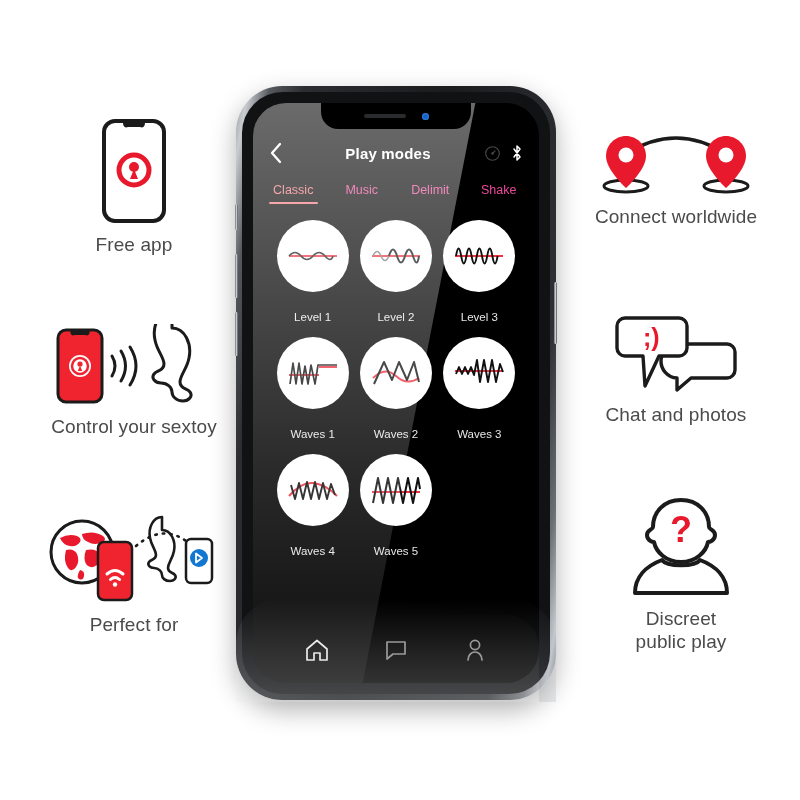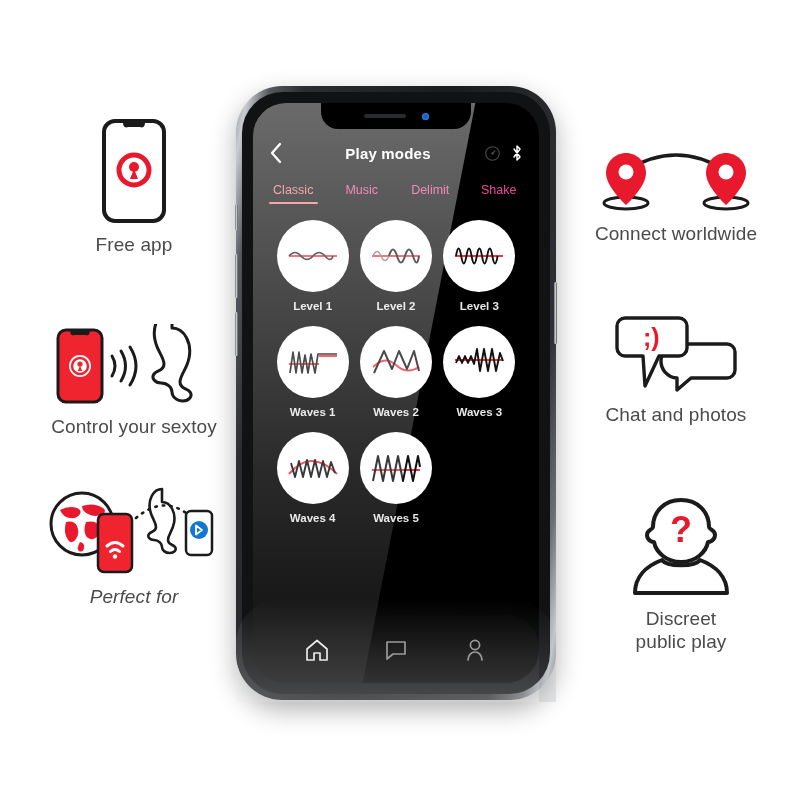--- a/index.html
+++ b/index.html
@@ -13,22 +13,22 @@
   
   .feature{position:absolute;display:flex;flex-direction:column;align-items:center;}
   .feature .art{display:flex;align-items:center;justify-content:center;}
   .feature .cap{
     margin-top:10px;text-align:center;color:#4b4b4d;
     font-size:19px;font-weight:400;line-height:1.2;letter-spacing:.1px;
   }
 
   #f-free-app{left:34px;top:118px;width:200px;}
   #f-control  {left:14px;top:324px;width:240px;align-items:center;}
-  #f-distance {left:24px;top:484px;width:220px;font-style:italic;}
-  #f-connect  {left:566px;top:145px;width:220px;}
+  #f-distance {left:24px;top:512px;width:220px;}
+  #f-connect  {left:566px;top:128px;width:220px;}
   #f-chat     {left:586px;top:314px;width:180px;}
   #f-discreet {left:596px;top:494px;width:170px;}
 
   
   .phone{position:absolute;left:236px;top:86px;width:320px;height:614px;}
   .phone-body{
     position:absolute;inset:0;border-radius:46px;
     background:linear-gradient(100deg,#8d9095 0%,#c9ccd1 3%,#55585d 8%,#2b2d30 16%,
                #1a1b1d 50%,#2e3033 84%,#6c7075 92%,#c7cad0 97%,#7b7e83 100%);
     box-shadow:0 10px 26px rgba(0,0,0,.30);
@@ -77,21 +77,21 @@
 
   .grid{
     display:grid;grid-template-columns:repeat(3,1fr);
     row-gap:14px;padding:16px 18px 0;
   }
   .cell{display:flex;flex-direction:column;align-items:center;}
   .disc{
     width:72px;height:72px;border-radius:50%;background:#fff;
     display:flex;align-items:center;justify-content:center;
   }
-  .cell .lbl{margin-top:8px;font-size:11.5px;color:#e6e6e8;font-weight:bold;}
+  .cell .lbl{margin-top:19px;font-size:11.5px;color:#e6e6e8;}
 
   .navbar{
     position:absolute;left:0;right:0;bottom:16px;
     display:flex;align-items:center;justify-content:space-around;padding:0 24px;
   }
 
   
   .reflection{
     position:absolute;left:236px;top:702px;width:320px;height:104px;
     transform:scaleY(-1);transform-origin:top center;opacity:.28;

